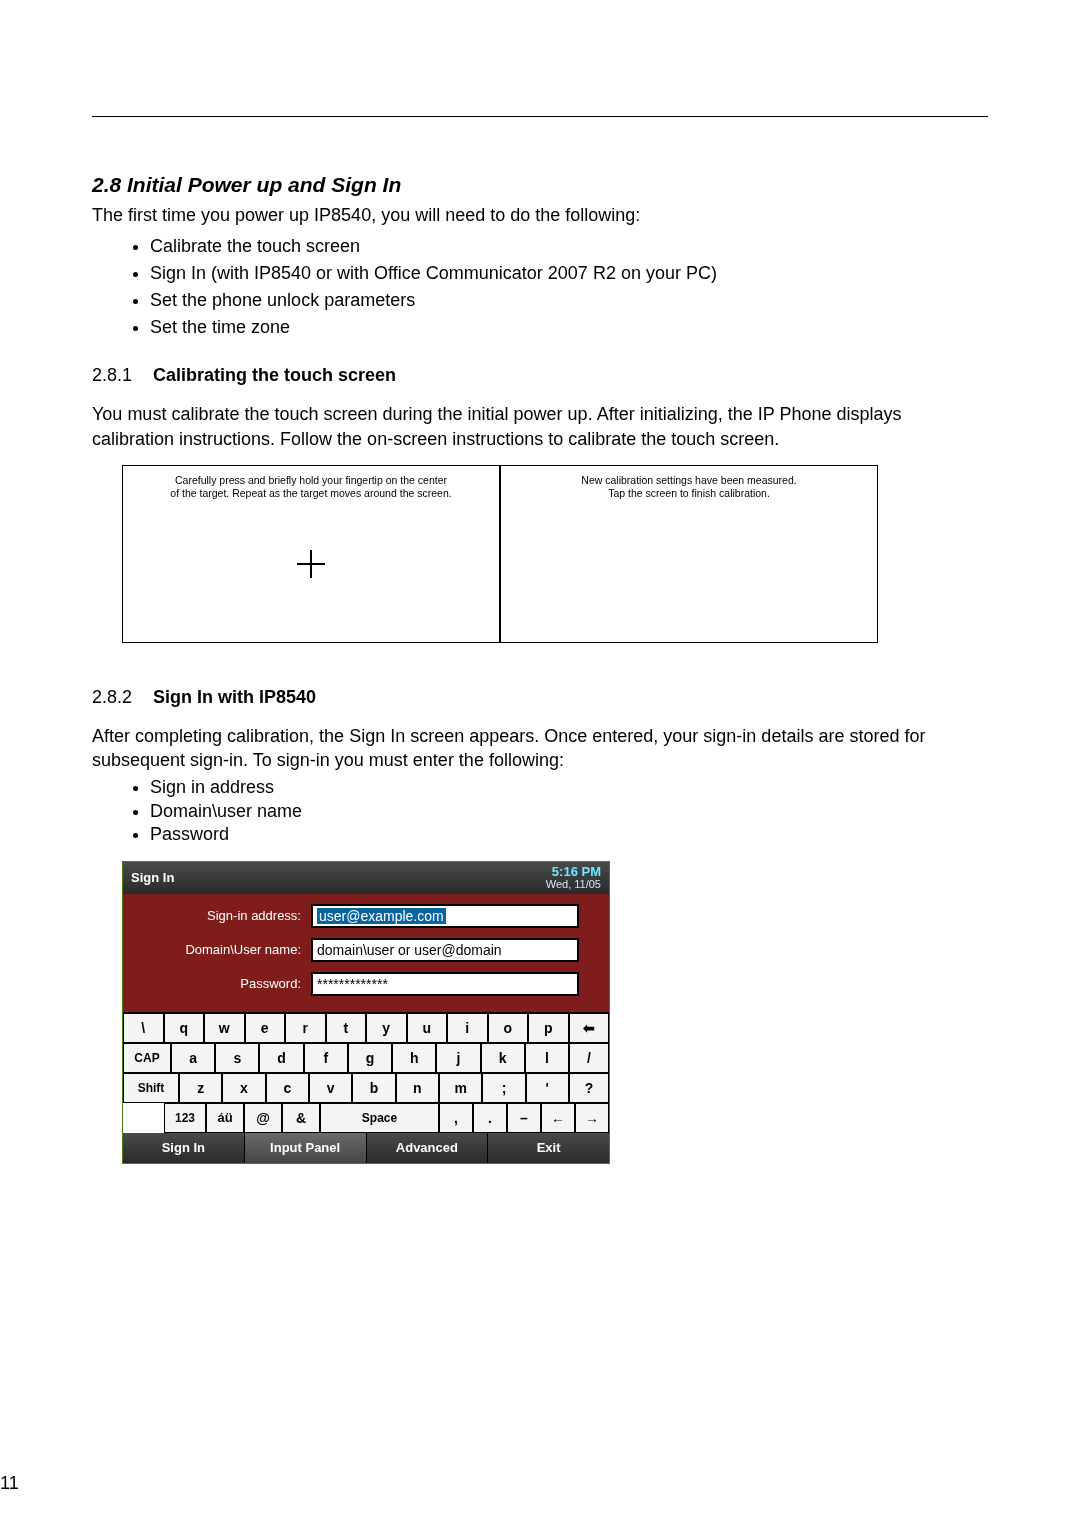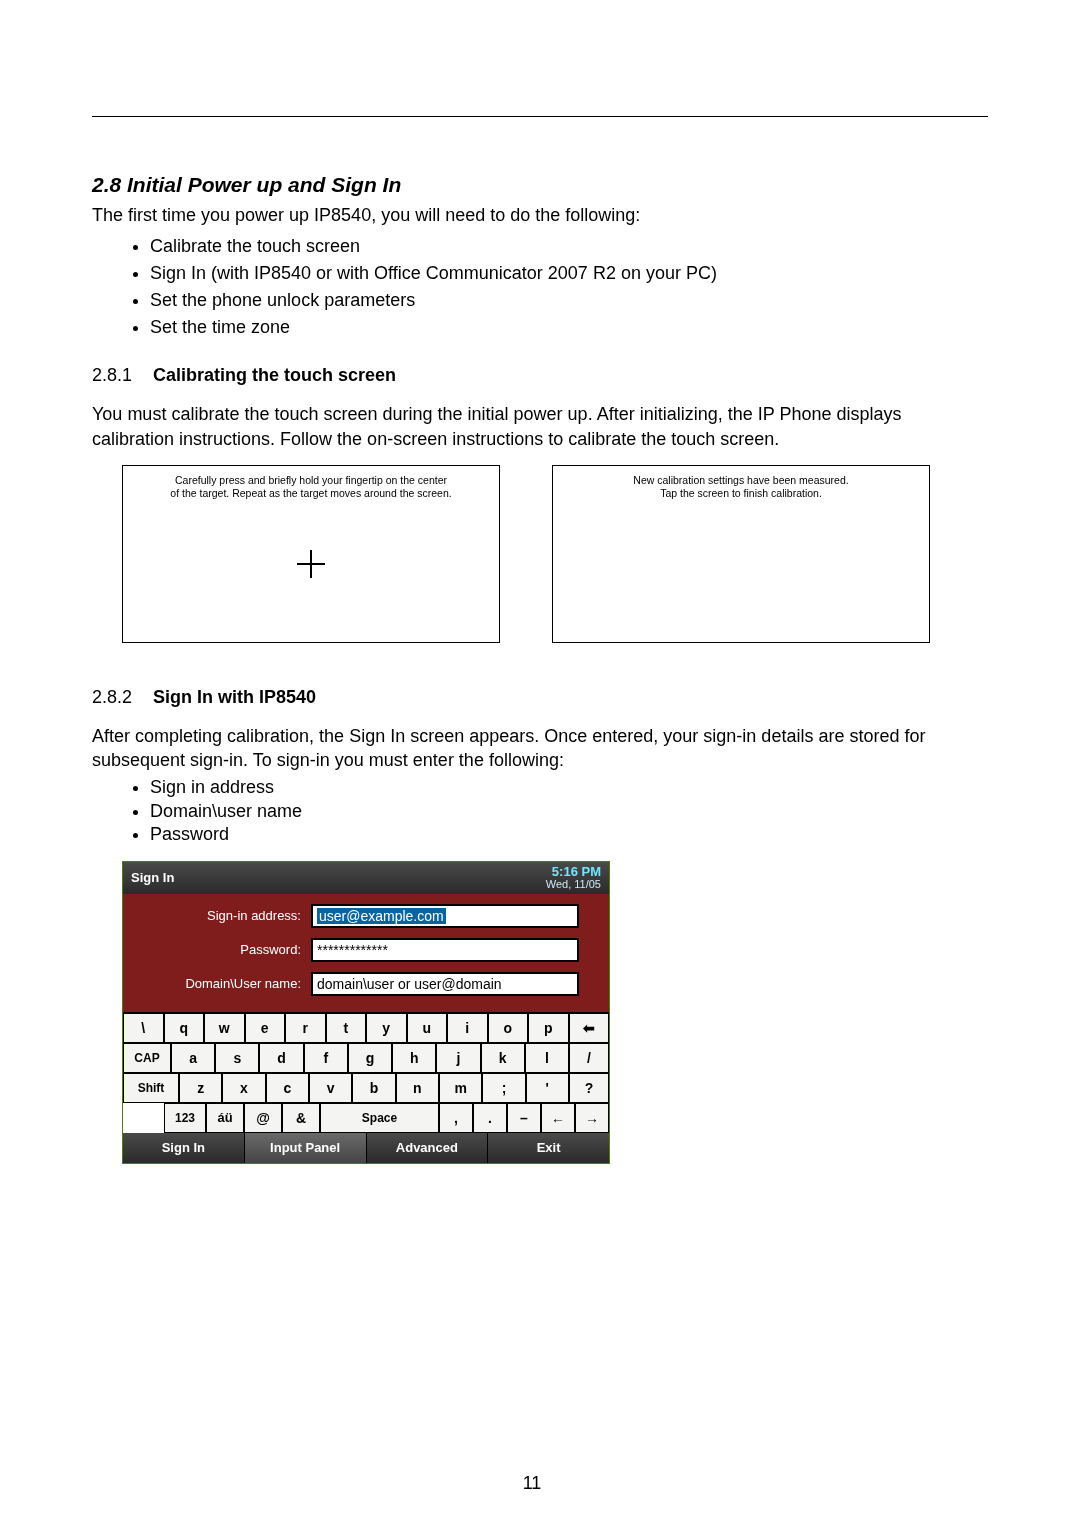--- a/index.html
+++ b/index.html
@@ -61,21 +61,20 @@
   .subsec-title .num {
     font-weight: normal;
     margin-right: 16px;
   }
   .subsec-title .name {
     font-weight: bold;
   }
 
   .calib-row {
     display: flex;
-    gap: 52px;
     padding-left: 30px;
     margin-top: 14px;
     margin-bottom: 44px;
   }
   .calib-box {
     width: 378px;
     height: 178px;
     border: 1.5px solid #000;
     box-sizing: border-box;
     position: relative;
@@ -227,21 +226,21 @@
   .bottombar .bb:last-child { border-right: none; text-align: center; }
   .bottombar .bb.active {
     background: linear-gradient(#6a6a6a, #454545);
   }
 
   .page-number {
     position: absolute;
     bottom: 34px;
     left: 0;
     right: 16px;
-    text-align: center;
+    text-align: left;
     font-size: 18px;
   }
 </style>
 </head>
 <body>
 
 <div class="page">
 
   <hr class="header-rule">
 
@@ -303,26 +302,26 @@
     </div>
 
     <div class="form-area">
       <div class="form-row">
         <div class="form-label">Sign-in address:</div>
         <div class="form-input sel">
             <span class="selspan">user@example.com</span>
           </div>
       </div>
       <div class="form-row">
+        <div class="form-label">Domain\User name:</div>
+        <div class="form-input placeholder">domain\user or user@domain</div>
+      </div>
+      <div class="form-row">
         <div class="form-label">Password:</div>
         <div class="form-input">*************</div>
-      </div>
-      <div class="form-row">
-        <div class="form-label">Domain\User name:</div>
-        <div class="form-input placeholder">domain\user or user@domain</div>
       </div>
     </div>
 
     <div class="kb">
       <div class="kb-row r1">
         <div class="key">\</div>
         <div class="key">q</div>
         <div class="key">w</div>
         <div class="key">e</div>
         <div class="key">r</div>

